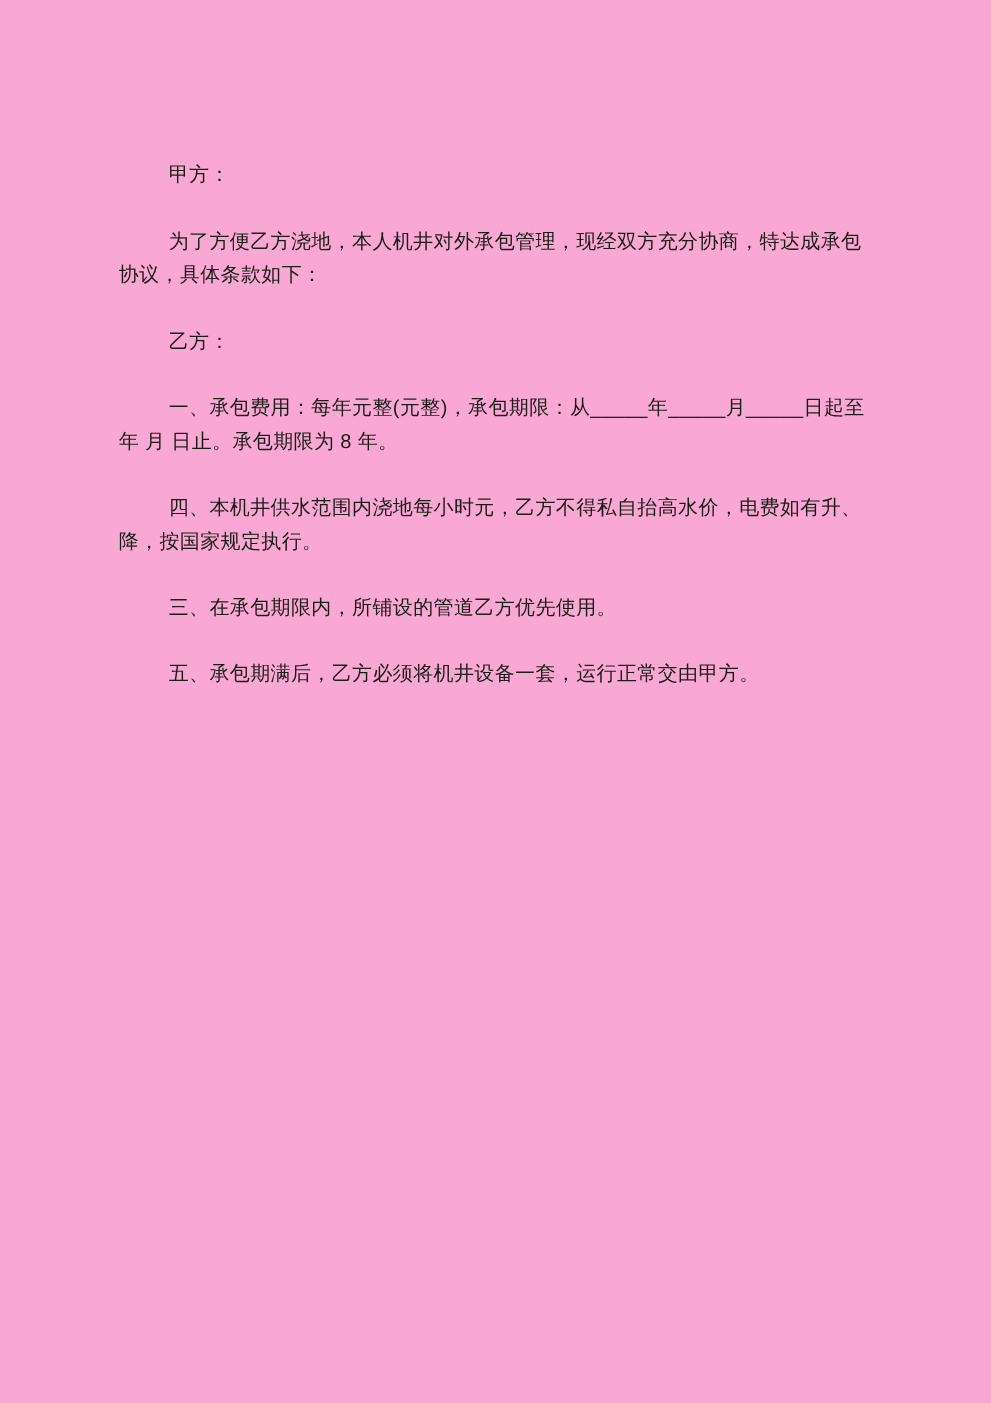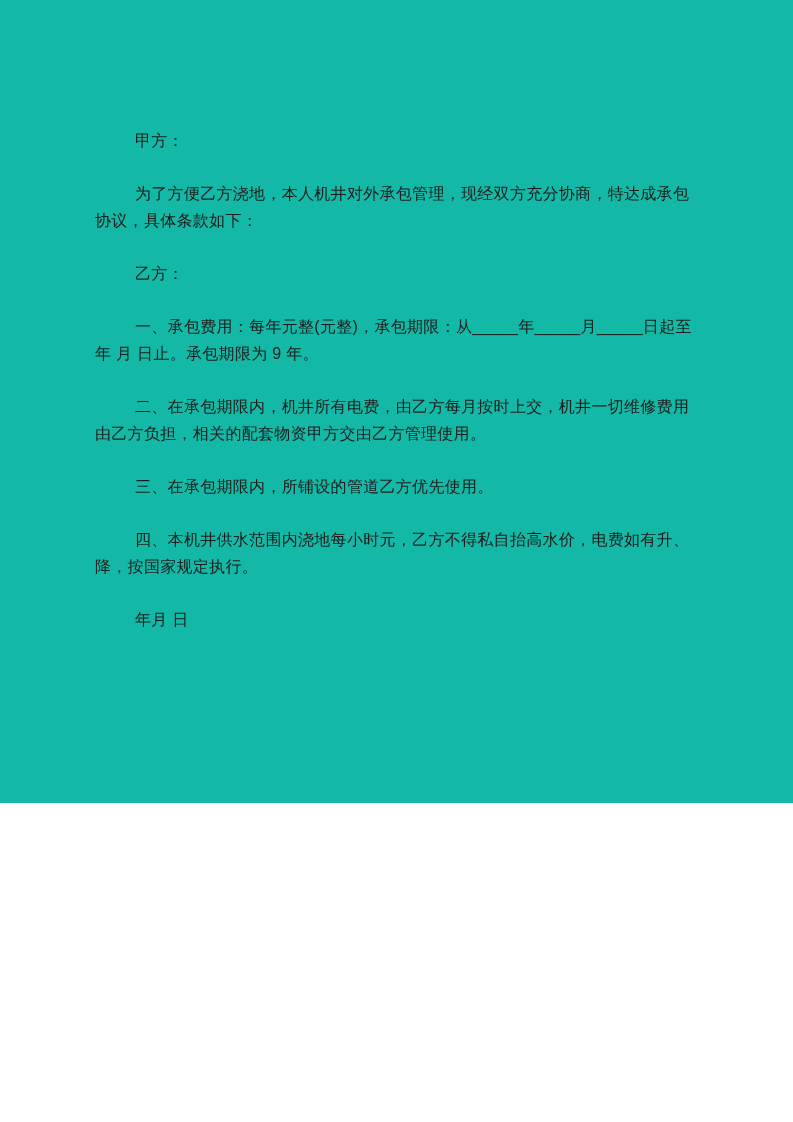--- a/index.html
+++ b/index.html
@@ -3,22 +3,22 @@
 <meta charset="utf-8">
 <style>
   html, body {
     margin: 0;
     padding: 0;
     background: #ffffff;
   }
   .page {
     position: relative;
     width: 793px;
-    height: 803px;
-    background: #14b8a6;
+    height: 1122px;
+    background: #f9a8d4;
     box-sizing: border-box;
     padding: 127px 90px 0 95px;
     font-family: "Liberation Sans", "DejaVu Sans", sans-serif;
     font-size: 16px;
     line-height: 27px;
     color: #1c1c1c;
     overflow: hidden;
   }
   .para {
     margin: 0 0 26px 0;
@@ -28,18 +28,17 @@
     word-break: break-all;
   }
 </style>
 </head>
 <body>
 
 <div class="page">
   <p class="para">甲方：</p>
   <p class="para">为了方便乙方浇地，本人机井对外承包管理，现经双方充分协商，特达成承包协议，具体条款如下：</p>
   <p class="para">乙方：</p>
-  <p class="para">一、承包费用：每年元整(元整)，承包期限：从_____年_____月_____日起至 年 月 日止。承包期限为 9 年。</p>
-  <p class="para">二、在承包期限内，机井所有电费，由乙方每月按时上交，机井一切维修费用由乙方负担，相关的配套物资甲方交由乙方管理使用。</p>
+  <p class="para">一、承包费用：每年元整(元整)，承包期限：从_____年_____月_____日起至 年 月 日止。承包期限为 8 年。</p>
+  <p class="para">四、本机井供水范围内浇地每小时元，乙方不得私自抬高水价，电费如有升、降，按国家规定执行。</p>
   <p class="para">三、在承包期限内，所铺设的管道乙方优先使用。</p>
-  <p class="para">四、本机井供水范围内浇地每小时元，乙方不得私自抬高水价，电费如有升、降，按国家规定执行。</p>
-  <p class="para">年月  日</p>
+  <p class="para">五、承包期满后，乙方必须将机井设备一套，运行正常交由甲方。</p>
 </div>
 
 </body></html>

